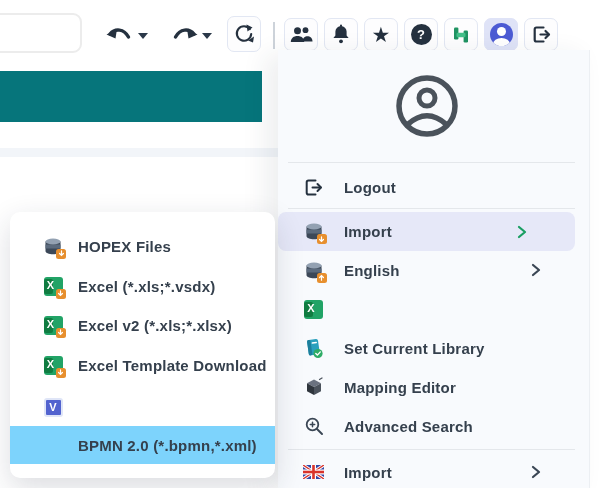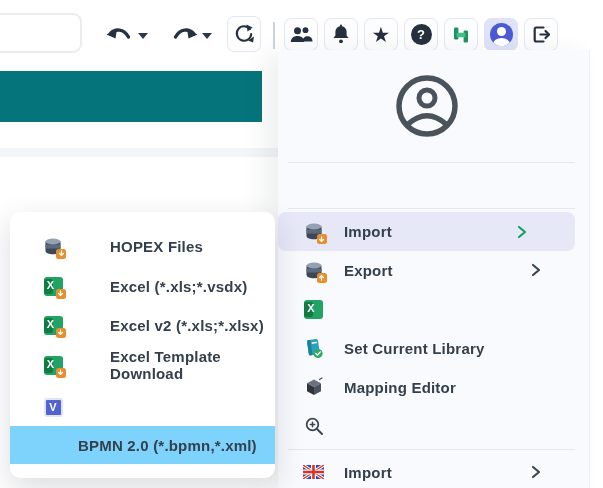--- a/index.html
+++ b/index.html
@@ -35,21 +35,21 @@
   .menu-row { position:absolute; left:0; right:0; height:38px; display:flex; align-items:center;
     padding-left:25px; font-size:15px; font-weight:600; letter-spacing:.2px; color:#35404d; }
   .menu-row .mi { width:21px; display:flex; justify-content:center; margin-right:20px; flex:none; }
   .menu-row.active { background:#e6e8f8; border-radius:8px; right:14px; height:39px; }
   .chev { position:absolute; right:48px; top:50%; transform:translateY(-50%); }
 
   
   .submenu { left:10px; top:212px; width:265px; height:266px; background:#fff; border-radius:10px;
     box-shadow:0 10px 30px rgba(30,40,60,0.16); }
   .sub-row { position:absolute; left:0; right:0; height:34px; display:flex; align-items:center;
-    padding-left:33px; font-size:15px; font-weight:600; letter-spacing:.2px; color:#35404d;gap:32px; }
+    padding-left:33px; font-size:15px; font-weight:600; letter-spacing:.2px; color:#35404d; }
   .sub-row .mi { width:20px; display:flex; justify-content:center; margin-right:15px; flex:none; }
   .sub-row.highlight { background:#7dd3fc; height:38px; padding-left:68px; }
 
   
   .excel-ic { position:relative; width:19px; height:19px; }
   .excel-ic .sheet { position:absolute; inset:0; background:#21a366; border-radius:3px; }
   .excel-ic .dark { position:absolute; left:0; top:2px; width:9px; height:15px; background:#107c41; border-radius:2px; }
   .excel-ic .x { position:absolute; left:1px; top:2px; width:12px; text-align:center; color:#fff;
     font-size:11px; font-weight:bold; font-family:"Liberation Sans",sans-serif; }
   .badge { position:absolute; right:-3px; bottom:-3px; width:10px; height:10px; background:#e78f2e;
@@ -144,20 +144,30 @@
   <div class="abs user-panel">
 
     <svg class="abs" style="left:117px;top:24px" width="64" height="64" viewBox="0 0 64 64">
       <circle cx="32" cy="32" r="28" fill="none" stroke="#4a525b" stroke-width="5.5"></circle>
       <circle cx="32" cy="24" r="8" fill="none" stroke="#4a525b" stroke-width="5"></circle>
       <path d="M12.5 50.5 Q 32 33 51.5 50.5" fill="none" stroke="#4a525b" stroke-width="5.5"></path>
     </svg>
 
     <div class="panel-divider" style="top:112px"></div>
 
+    <div class="menu-row" style="top:118px">
+      <span class="mi">
+        <svg width="21" height="21" viewBox="0 0 21 21">
+          <path d="M12.5 3.5 H5.5 a1.8 1.8 0 0 0 -1.8 1.8 v10.4 a1.8 1.8 0 0 0 1.8 1.8 h7" stroke="#25313f" stroke-width="2" fill="none" stroke-linecap="round"></path>
+          <path d="M9.5 10.5 h8" stroke="#25313f" stroke-width="2" stroke-linecap="round"></path>
+          <path d="M14.5 7 L18 10.5 L14.5 14" stroke="#25313f" stroke-width="2" fill="none" stroke-linecap="round" stroke-linejoin="round"></path>
+        </svg>
+      </span>
+      <span>Logout</span>
+    </div>
 
     <div class="panel-divider" style="top:158px"></div>
 
     <div class="menu-row active" style="top:162px">
       <span class="mi">
         <span class="db-ic">
           <svg width="20" height="19" viewBox="0 0 20 19">
             <path d="M2.5 4.5 v9.5 c0 1.9 3.3 3.3 7.5 3.3 s7.5-1.4 7.5-3.3 V4.5" fill="#3c4858"></path>
             <rect x="2.5" y="7.5" width="15" height="4" fill="#5b6a7d"></rect>
             <ellipse cx="10" cy="4.5" rx="7.5" ry="3" fill="#93a1b2"></ellipse>
@@ -183,21 +193,21 @@
             <rect x="2.5" y="7.5" width="15" height="4" fill="#5b6a7d"></rect>
             <ellipse cx="10" cy="4.5" rx="7.5" ry="3" fill="#93a1b2"></ellipse>
           </svg>
           <span class="badge">
             <svg width="7" height="7" viewBox="0 0 8 8">
                 <path d="M4 7 v-5 M1.8 4 L4 1.8 L6.2 4" stroke="#fff" stroke-width="1.4" fill="none" stroke-linecap="round"></path>
               </svg>
           </span>
         </span>
       </span>
-      <span>Export</span>
+      <span>English</span>
       <svg class="chev" width="10" height="14" viewBox="0 0 10 14">
         <path d="M2 2 L8 7 L2 12" stroke="#3a4654" stroke-width="2.2" fill="none" stroke-linecap="round" stroke-linejoin="round"></path>
       </svg>
     </div>
 
     <div class="menu-row" style="top:240px">
       <span class="mi">
         <span class="excel-ic">
             <span class="sheet"></span>
             <span class="dark"></span>
@@ -234,20 +244,21 @@
     </div>
 
     <div class="menu-row" style="top:357px">
       <span class="mi">
         <svg width="20" height="20" viewBox="0 0 20 20">
           <circle cx="8.5" cy="8.5" r="5.8" fill="none" stroke="#3a4654" stroke-width="1.8"></circle>
           <path d="M13 13 L18 18" stroke="#3a4654" stroke-width="2" stroke-linecap="round"></path>
           <path d="M8.5 6.3 v4.4 M6.3 8.5 h4.4" stroke="#3a4654" stroke-width="1.5" stroke-linecap="round"></path>
         </svg>
       </span>
+      <span>Advanced Search</span>
     </div>
 
     <div class="panel-divider" style="top:399px"></div>
 
     <div class="menu-row" style="top:403px">
       <span class="mi">
         <svg width="21" height="14" viewBox="0 0 21 14">
           <rect width="21" height="14" fill="#3347a8"></rect>
           <path d="M0 0 L21 14 M21 0 L0 14" stroke="#fff" stroke-width="3.2"></path>
           <path d="M0 0 L21 14 M21 0 L0 14" stroke="#d9342b" stroke-width="1.4"></path>

